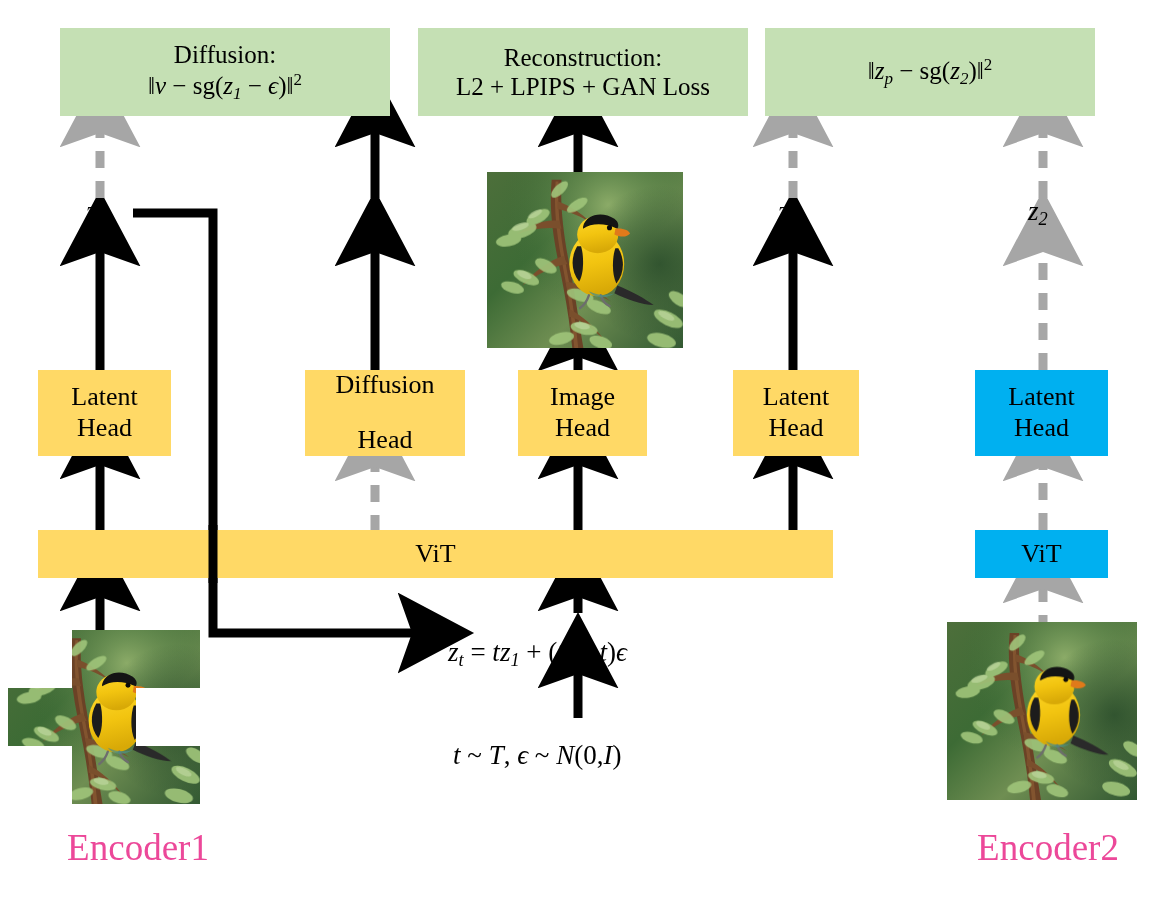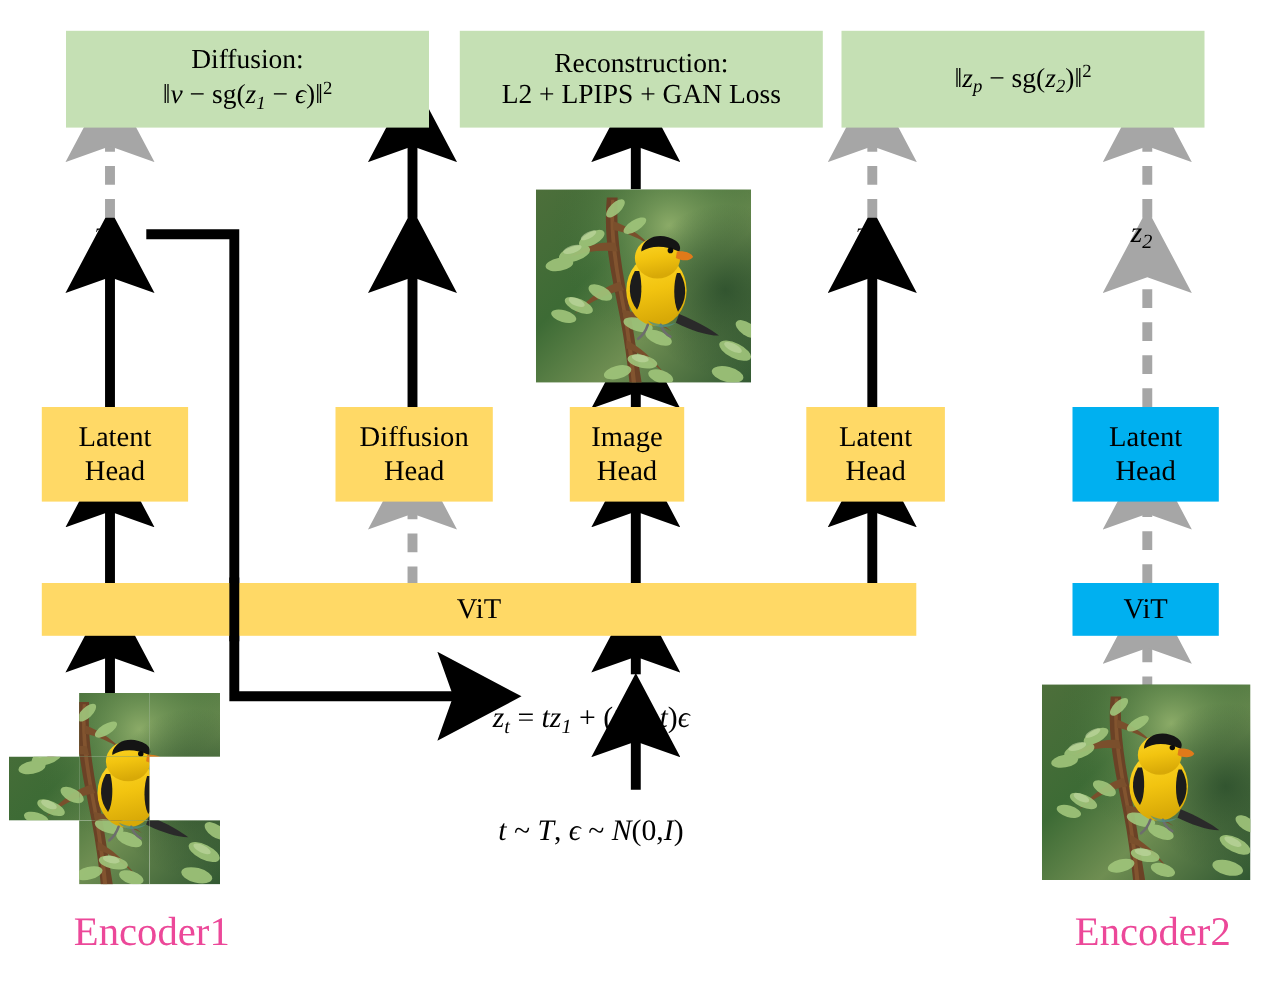--- a/index.html
+++ b/index.html
@@ -258,26 +258,26 @@
     <svg width="196" height="176" viewBox="0 0 196 176" preserveAspectRatio="none">
       <use href="#birdScene" x="0" y="0" width="196" height="176"></use>
     </svg>
   </div>
 
   <div class="box yellow" style="left:38px; top:370px; width:133px; height:86px;">
     <div>Latent</div>
     <div>Head</div>
   </div>
 
-  <div class="box yellow" style="left:305px; top:370px; width:143px; height:86px;">
+  <div class="box yellow" style="left:305px; top:370px; width:160px; height:86px;justify-content:space-between;">
     <div>Diffusion</div>
     <div>Head</div>
   </div>
 
-  <div class="box yellow" style="left:518px; top:370px; width:104px; height:86px;">
+  <div class="box yellow" style="left:518px; top:370px; width:129px; height:86px;">
     <div>Image</div>
     <div>Head</div>
   </div>
 
   <div class="box yellow" style="left:733px; top:370px; width:126px; height:86px;">
     <div>Latent</div>
     <div>Head</div>
   </div>
 
   <div class="box blue" style="left:975px; top:370px; width:133px; height:86px;">

